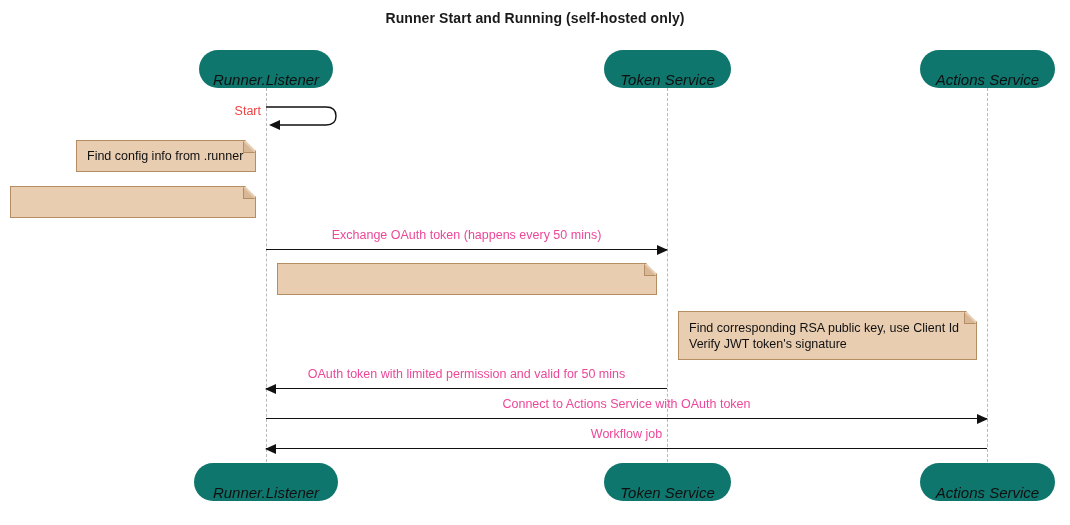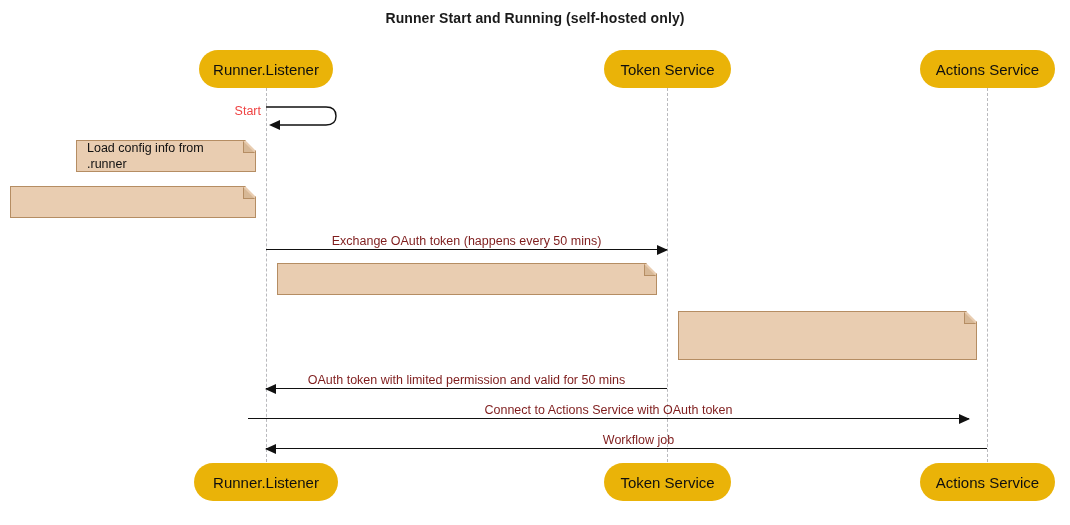--- a/index.html
+++ b/index.html
@@ -41,25 +41,26 @@
     border-left: 1px dashed #b9b9bd;
     top: 88px;
     height: 374px;
   }
 
   
   .participant {
     position: absolute;
     height: 38px;
     border-radius: 19px;
-    background: #eab308;
+    background: #0f766e;
     display: flex;
-    align-items: center;
+    align-items: flex-end;
     justify-content: center;
     box-sizing: border-box;
+    font-style: italic;
   }
   .participant-label {
     font-size: 15px;
     color: #0f0f0f;
     white-space: nowrap;
   }
 
   
   .note {
     position: absolute;
@@ -111,24 +112,24 @@
   }
   .arrowhead.left {
     left: -1px;
     border-top: 5px solid transparent;
     border-bottom: 5px solid transparent;
     border-right: 11px solid #111111;
   }
   .message-label {
     position: absolute;
     font-size: 12.5px;
-    color: #7f1d1d;
+    color: #ec4899;
     white-space: nowrap;
     transform: translate(-50%, -100%);
-    padding-bottom: 2px;
+    padding-bottom: 8px;
   }
 
   
   .self-loop {
     position: absolute;
   }
   .self-loop svg {
     display: block;
     overflow: visible;
   }
@@ -164,53 +165,55 @@
   <div class="self-loop" style="left:266px; top:103px;">
     <svg width="80" height="26" viewBox="0 0 80 26">
       <path d="M 0 4 L 60 4 Q 70 4 70 13 Q 70 22 60 22 L 14 22" fill="none" stroke="#111111" stroke-width="1.4"></path>
       <polygon points="14,17 3,22 14,27" fill="#111111"></polygon>
     </svg>
   </div>
   <div class="self-loop-label" style="left:261px; top:111px;">Start</div>
 
   <div class="note" style="left:76px; top:140px; width:180px; height:32px;">
     <span class="note-fold"></span>
-    <span class="note-text">Load config info from .runner</span>
+    <span class="note-text">Find config info from .runner</span>
   </div>
 
   <div class="note" style="left:10px; top:186px; width:246px; height:32px;">
     <span class="note-fold"></span>
   </div>
 
   <div class="message" style="left:266px; top:249px; width:401px;">
     <span class="arrowhead right"></span>
     <span class="message-label" style="left:50%;">Exchange OAuth token (happens every 50 mins)</span>
   </div>
 
   <div class="note" style="left:277px; top:263px; width:380px; height:32px;">
     <span class="note-fold"></span>
   </div>
 
   <div class="note" style="left:678px; top:311px; width:299px; height:49px;">
     <span class="note-fold"></span>
+    <span class="note-text">Find corresponding RSA public key, use Client Id
+Verify JWT token's signature</span>
   </div>
 
   <div class="message" style="left:266px; top:388px; width:401px;">
     <span class="arrowhead left"></span>
     <span class="message-label" style="left:50%;">OAuth token with limited permission and valid for 50 mins</span>
   </div>
 
-  <div class="message" style="left:248px; top:418px; width:721px;text-align:center;">
+  <div class="message" style="left:266px; top:418px; width:721px;text-align:center;">
     <span class="arrowhead right"></span>
     <span class="message-label" style="left:50%;">Connect to Actions Service with OAuth token</span>
   </div>
 
   <div class="message" style="left:266px; top:448px; width:721px;">
     <span class="arrowhead left"></span>
-    <span class="message-label" style="left:50%;margin-left:12px;">Workflow job</span>
+    <span class="message-label" style="left:50%;">Workflow job</span>
   </div>
 
   <div class="participant" style="left:194px; top:463px; width:144px;">
     <span class="participant-label">Runner.Listener</span>
   </div>
   <div class="participant" style="left:604px; top:463px; width:127px;">
     <span class="participant-label">Token Service</span>
   </div>
   <div class="participant" style="left:920px; top:463px; width:135px;">
     <span class="participant-label">Actions Service</span>

